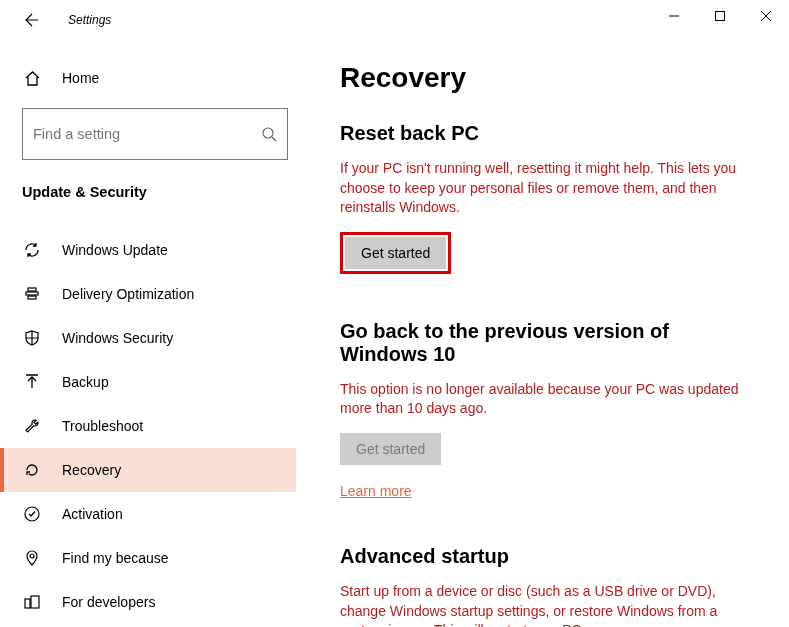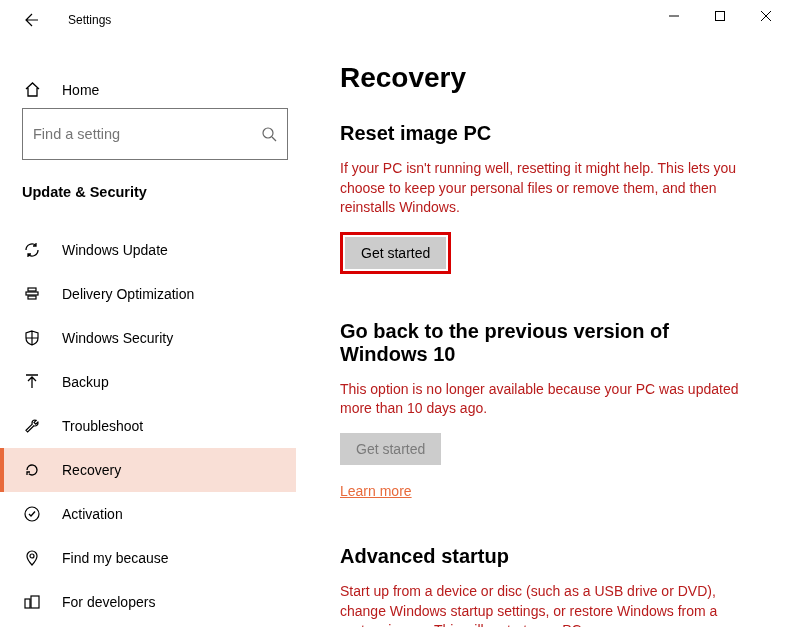--- a/index.html
+++ b/index.html
@@ -1,24 +1,24 @@
 <!DOCTYPE html>
 <html><head>
   <meta charset="utf-8">
   <style>
     * { margin: 0; padding: 0; box-sizing: border-box; font-family: 'Segoe UI', Tahoma, sans-serif; }
     body { width: 789px; height: 627px; background: #fff; overflow: hidden; font-size: 14px; color: #000; position: relative; }
     .titlebar { display: flex; justify-content: flex-end; height: 32px; align-items: center; }
     .titlebar .win-btn { width: 46px; height: 32px; display: flex; align-items: center; justify-content: center; }
     .container { display: flex; height: calc(100% - 32px); }
     .sidebar { width: 310px; padding: 0 14px 0 14px; flex-shrink: 0; }
-    .back-row { display: flex; align-items: center; height: 36px; margin-top: -30px; margin-bottom: 20px; padding-left: 6px; }
+    .back-row { display: flex; align-items: center; height: 36px; margin-top: -30px; margin-bottom: 20px; padding-left: 6px; font-style: italic; }
     .back-row .back-ico { width: 20px; display:flex; align-items:center; justify-content:center; }
     .back-row .app-title { margin-left: 28px; font-size: 12px; }
-    .home-row { display: flex; align-items: flex-end; height: 40px; padding-left: 8px; margin-bottom: 10px; }
+    .home-row { display: flex; align-items: center; height: 40px; padding-left: 8px; margin-bottom: 10px; }
     .home-row .ico { width: 20px; display:flex; align-items:center; justify-content:center; }
     .home-row .lbl { margin-left: 20px; font-size: 14px; }
     .search-box { border: 1px solid #777; height: 52px; display: flex; align-items: center; padding: 0 10px; margin: 0 8px 24px 8px; background: #fff; }
     .search-box input { border: none; outline: none; flex: 1; font-size: 14.5px; color: #666; background: transparent; }
     .search-box .search-ico { color: #555; }
     .category { font-weight: 600; font-size: 14.5px; padding-left: 8px; margin-bottom: 28px; }
     .nav { list-style: none; margin-left: -14px; }
     .nav li { display: flex; align-items: center; height: 44px; padding-left: 22px; position: relative; }
     .nav li .ico { width: 20px; height: 20px; display: flex; align-items: center; justify-content: center; }
     .nav li .lbl { margin-left: 20px; font-size: 14px; }
@@ -166,21 +166,21 @@
         </span>
         <span class="lbl">For developers</span>
       </li>
     </ul>
   </div>
 
   <div class="main">
     <h1>Recovery</h1>
 
     <div>
-      <div class="section-title">Reset image PC</div>
+      <div class="section-title">Reset back PC</div>
       <div class="section-text">If your PC isn't running well, resetting it might help. This lets you choose to keep your personal files or remove them, and then reinstalls Windows.</div>
       <span class="btn-highlight">
         <button class="btn">Get started</button>
       </span>
     </div>
 
     <div class="section-gap"></div>
 
     <div>
       <div class="section-title">Go back to the previous version of Windows 10</div>

